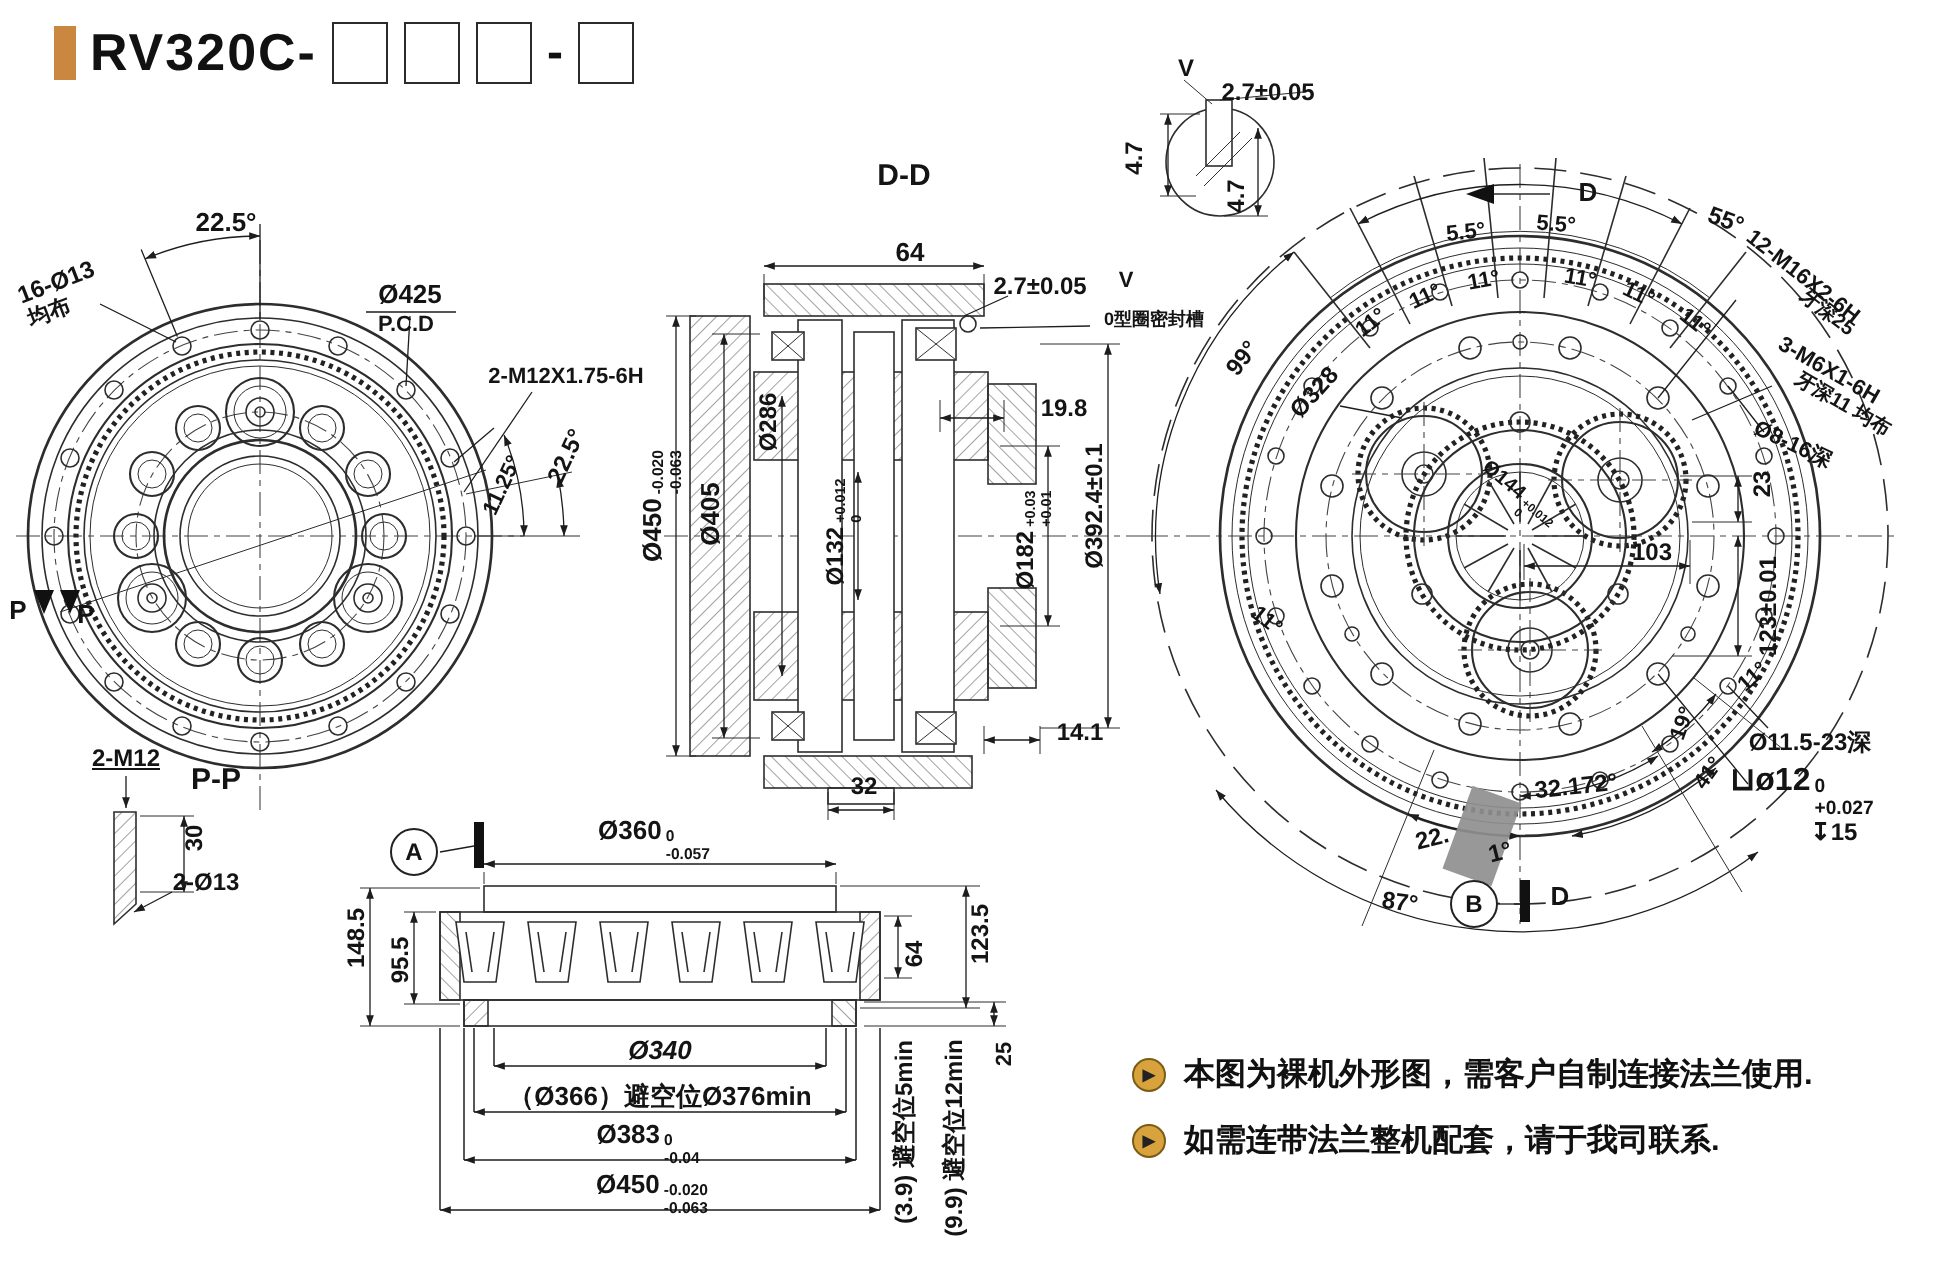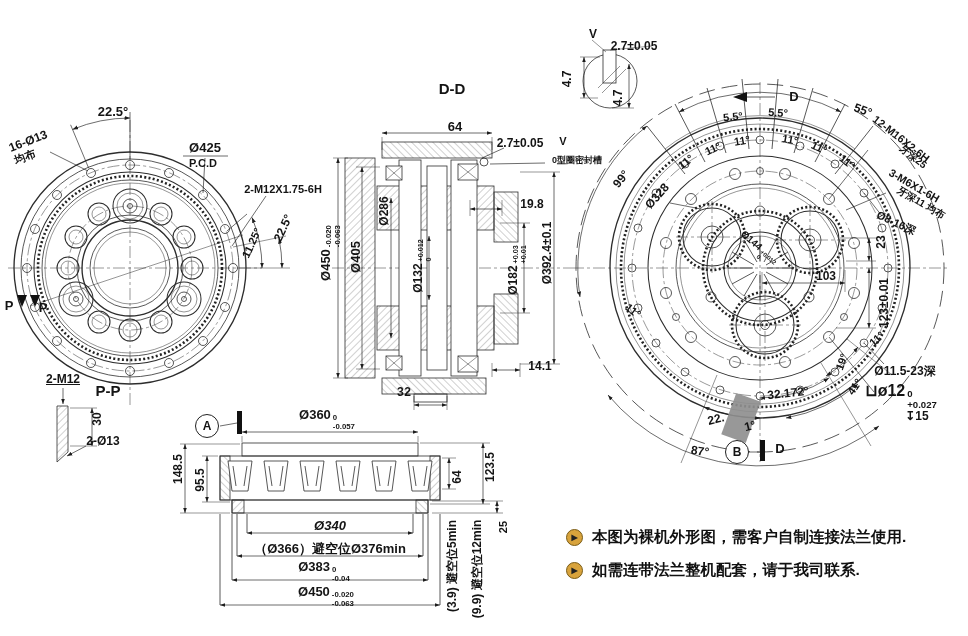--- a/index.html
+++ b/index.html
@@ -457,21 +457,21 @@
       <div class="lbl" style="left: 422px; top: 266px; font-size: 12px; transform: translate(-50%, -50%) rotate(-90deg);"><span>Ø132</span><span class="tol">
           <span>+0.012</span>
           <span>0</span>
         </span></div>
       <div class="lbl" style="left: 517px; top: 270px; font-size: 12px; transform: translate(-50%, -50%) rotate(-90deg);"><span>Ø182</span><span class="tol">
           <span>+0.03</span>
           <span>+0.01</span>
         </span></div>
       <div class="lbl" style="left: 547px; top: 253px; font-size: 12px; transform: translate(-50%, -50%) rotate(-90deg);">Ø392.4±0.1</div>
       <div class="lbl" style="left: 540px; top: 366px; font-size: 12px; transform: translate(-50%, -50%) rotate(0deg);">14.1</div>
-      <div class="lbl" style="left: 404px; top: 393px; font-size: 12px; transform: translate(-50%, -50%) rotate(0deg); font-family: Liberation Mono, monospace;">32</div>
+      <div class="lbl" style="left: 432px; top: 393px; font-size: 12px; transform: translate(-50%, -50%) rotate(0deg);">32</div>
       <div class="lbl" style="left: 593px; top: 34px; font-size: 12px; transform: translate(-50%, -50%) rotate(0deg);">V</div>
       <div class="lbl" style="left: 634px; top: 46px; font-size: 12px; transform: translate(-50%, -50%) rotate(0deg);">2.7±0.05</div>
       <div class="lbl" style="left: 567px; top: 79px; font-size: 12px; transform: translate(-50%, -50%) rotate(-90deg);">4.7</div>
       <div class="lbl" style="left: 618px; top: 98px; font-size: 12px; transform: translate(-50%, -50%) rotate(-90deg);">4.7</div>
       <div class="lbl" style="left: 794px; top: 96px; font-size: 13px; transform: translate(-50%, -50%) rotate(0deg);">D</div>
       <div class="lbl" style="left: 863px; top: 110px; font-size: 12px; transform: translate(-50%, -50%) rotate(20deg);">55°</div>
       <div class="lbl" style="left: 733px; top: 117px; font-size: 11px; transform: translate(-50%, -50%) rotate(-6deg);">5.5°</div>
       <div class="lbl" style="left: 778px; top: 113px; font-size: 11px; transform: translate(-50%, -50%) rotate(4deg);">5.5°</div>
       <div class="lbl" style="left: 686px; top: 162px; font-size: 11px; transform: translate(-50%, -50%) rotate(-38deg);">11°</div>
       <div class="lbl" style="left: 713px; top: 149px; font-size: 11px; transform: translate(-50%, -50%) rotate(-25deg);">11°</div>
@@ -526,20 +526,29 @@
           <span>-0.04</span>
         </span></div>
       <div class="lbl" style="left: 326px; top: 597px; font-size: 13px; transform: translate(-50%, -50%) rotate(0deg);"><span>Ø450</span><span class="tol">
           <span>-0.020</span>
           <span>-0.063</span>
         </span></div>
       <div class="lbl" style="left: 452px; top: 566px; font-size: 12px; transform: translate(-50%, -50%) rotate(-90deg);">(3.9) 避空位5min</div>
       <div class="lbl" style="left: 477px; top: 569px; font-size: 12px; transform: translate(-50%, -50%) rotate(-90deg);">(9.9) 避空位12min</div>
     </div>
 
+<header id="title">
+  <span class="accent"></span>
+  <span class="model">RV320C-</span>
+  <span class="box"></span>
+  <span class="box"></span>
+  <span class="box"></span>
+  <span class="dash">-</span>
+  <span class="box"></span>
+</header>
 
 <div class="note-row" style="left:566px;top:527px">
   <span class="bullet">▶</span>
   <span>本图为裸机外形图，需客户自制连接法兰使用.</span>
 </div>
 <div class="note-row" style="left:566px;top:560px">
   <span class="bullet">▶</span>
   <span>如需连带法兰整机配套，请于我司联系.</span>
 </div>
 

